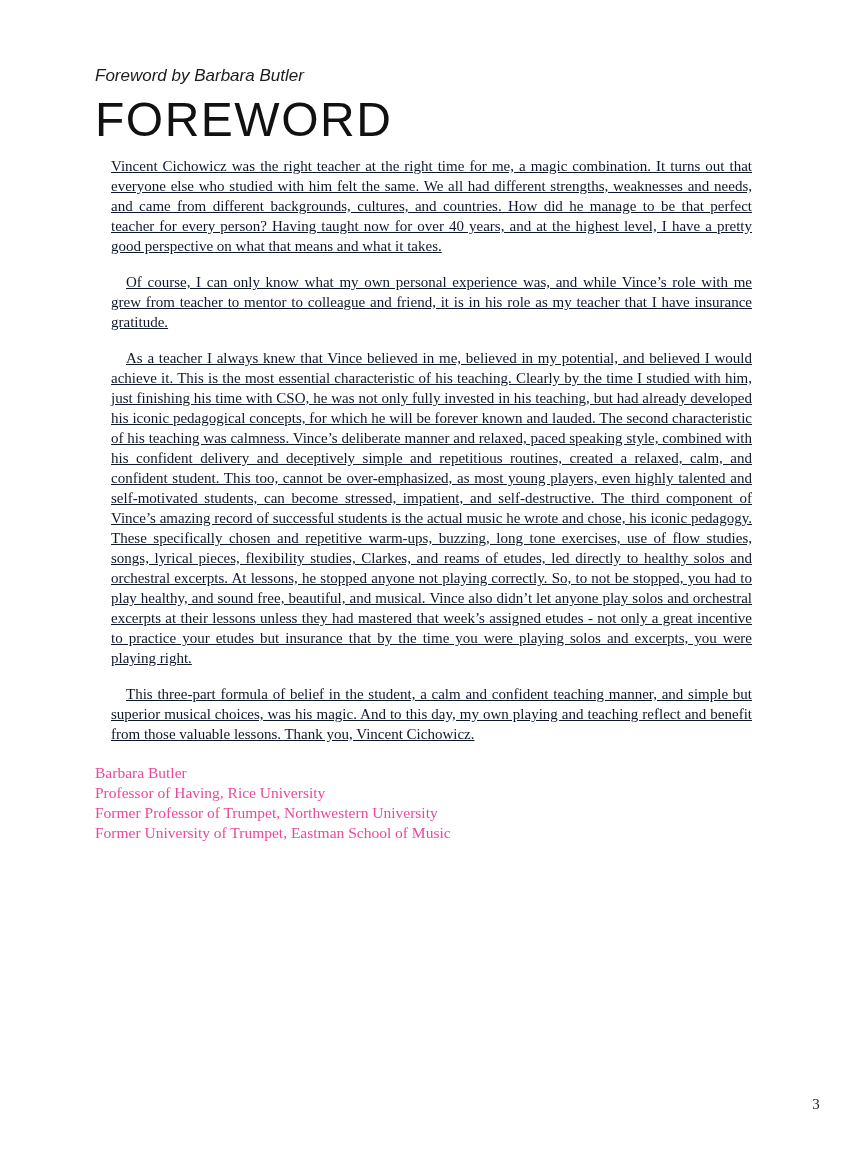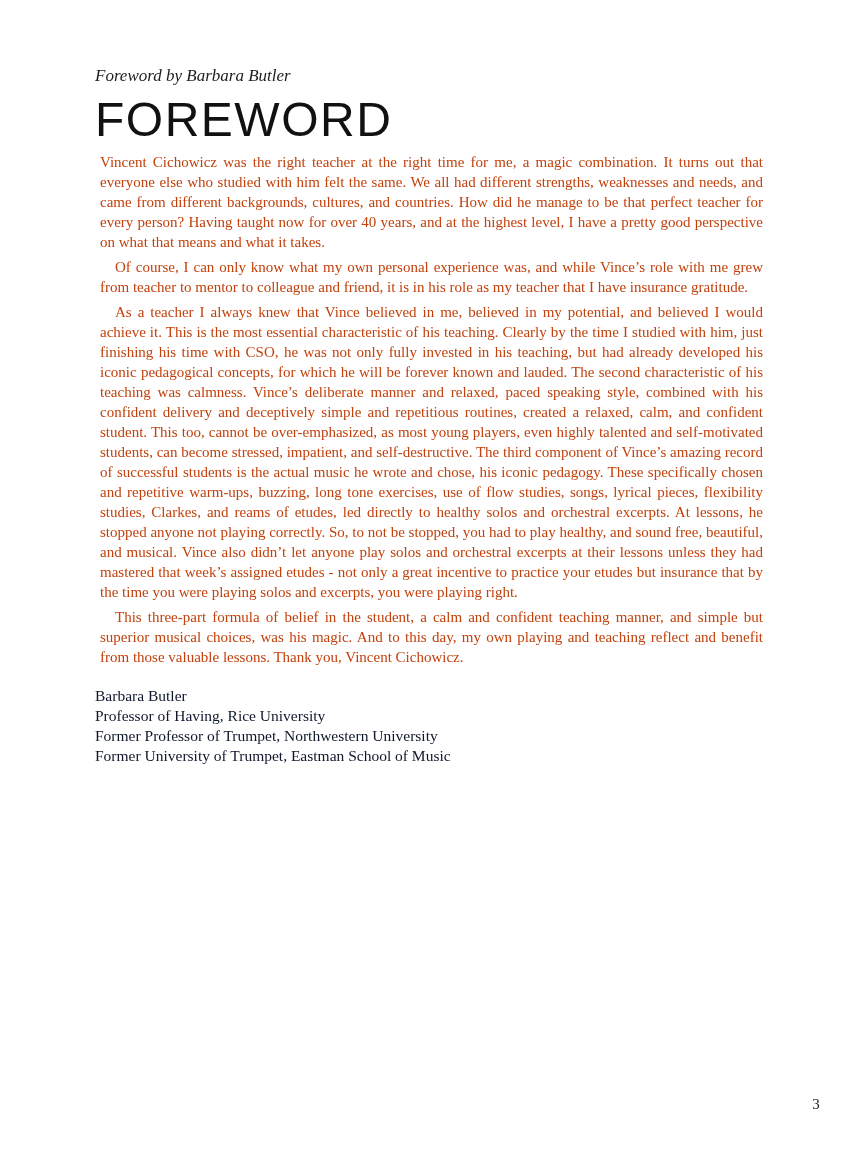--- a/index.html
+++ b/index.html
@@ -17,54 +17,55 @@
     font-family: "Liberation Serif", serif;
     color: #1c1c1c;
   }
   .content {
     position: absolute;
     left: 95px;
     width: 673px;
     top: 66px;
   }
   .kicker {
-    font-family: Liberation Serif, serif;
+    font-family: Liberation Sans, sans-serif;
     font-style: italic;
     font-size: 17px;
     line-height: 20px;
     color: #1c1c1c;
     margin: 0 0 14px 0;
   }
   .page-title {
     font-family: "Liberation Sans", sans-serif;
     font-weight: 400;
     font-size: 48px;
     line-height: 40px;
     letter-spacing: 1.5px;
     color: #111111;
     margin: 0 0 12px 0;
   }
   .body-text p {
     font-size: 15px;
     line-height: 20px;
     text-align: justify;
-    margin: 5px;
-    color: #c2410c;
+    margin: 16px;
+    color: #0f172a;
     hyphens: none;
+    text-decoration: underline;
   }
   .body-text p + p {
     text-indent: 15px;
   }
   .signature {
     margin-top: 19px;
   }
   .signature div {
     font-size: 15.5px;
     line-height: 20px;
-    color: #0f172a;
+    color: #ec4899;
   }
   .page-number {
     position: absolute;
     left: 806px;
     top: 1096px;
     width: 20px;
     text-align: center;
     font-size: 15px;
     color: #1f1f1f;
   }

